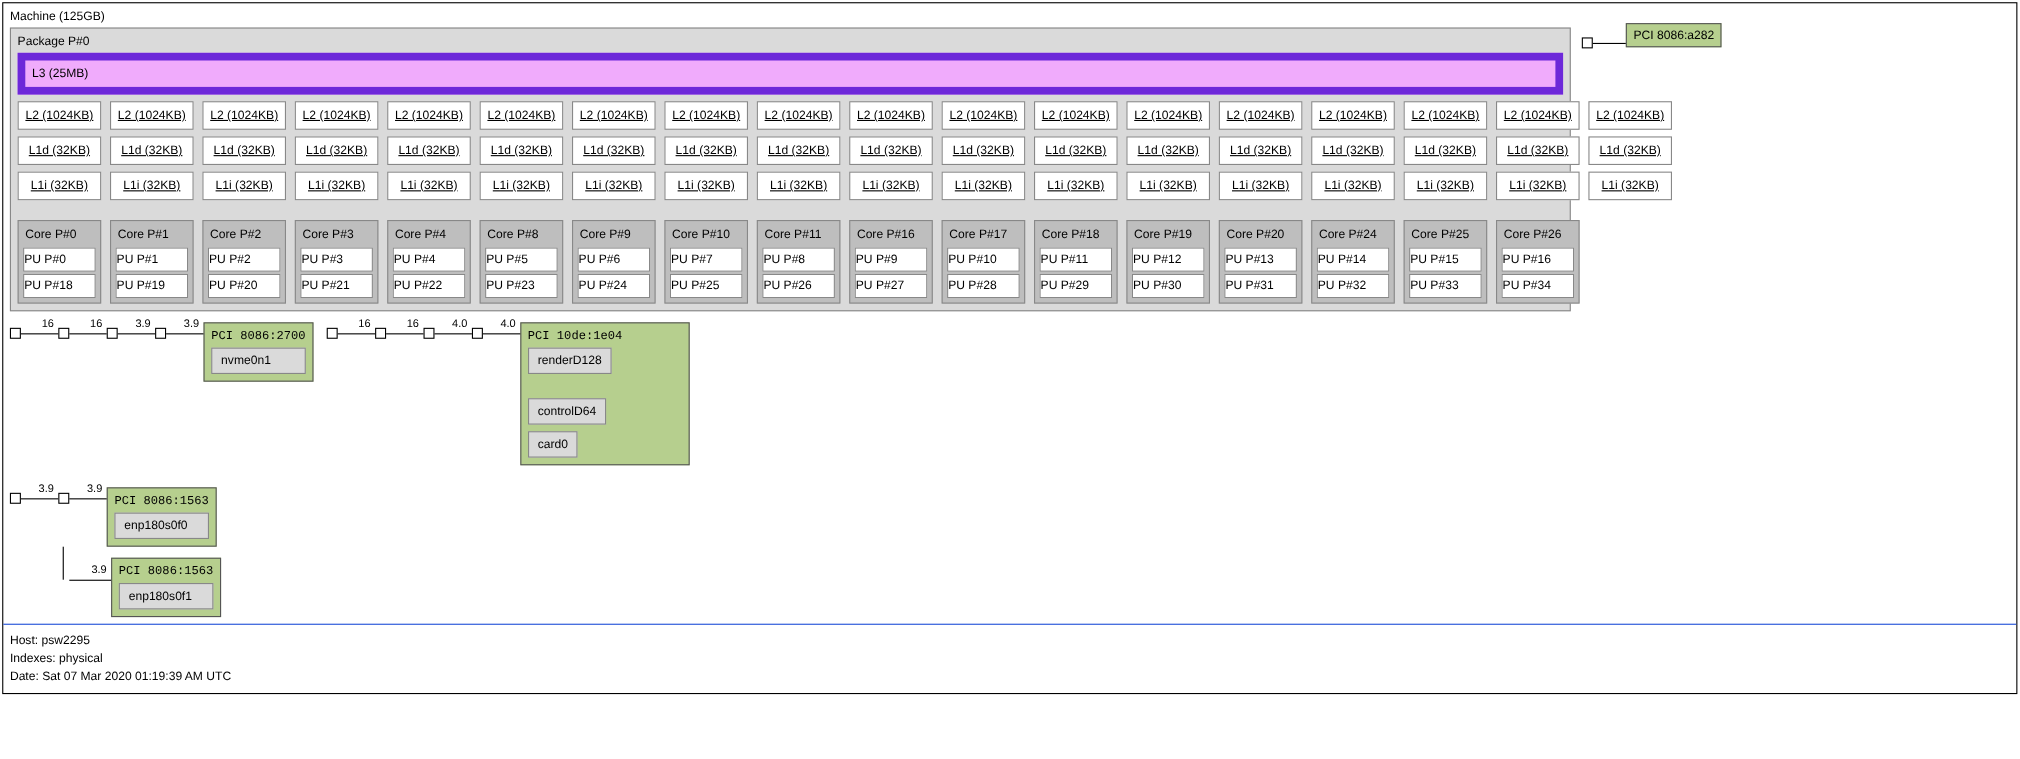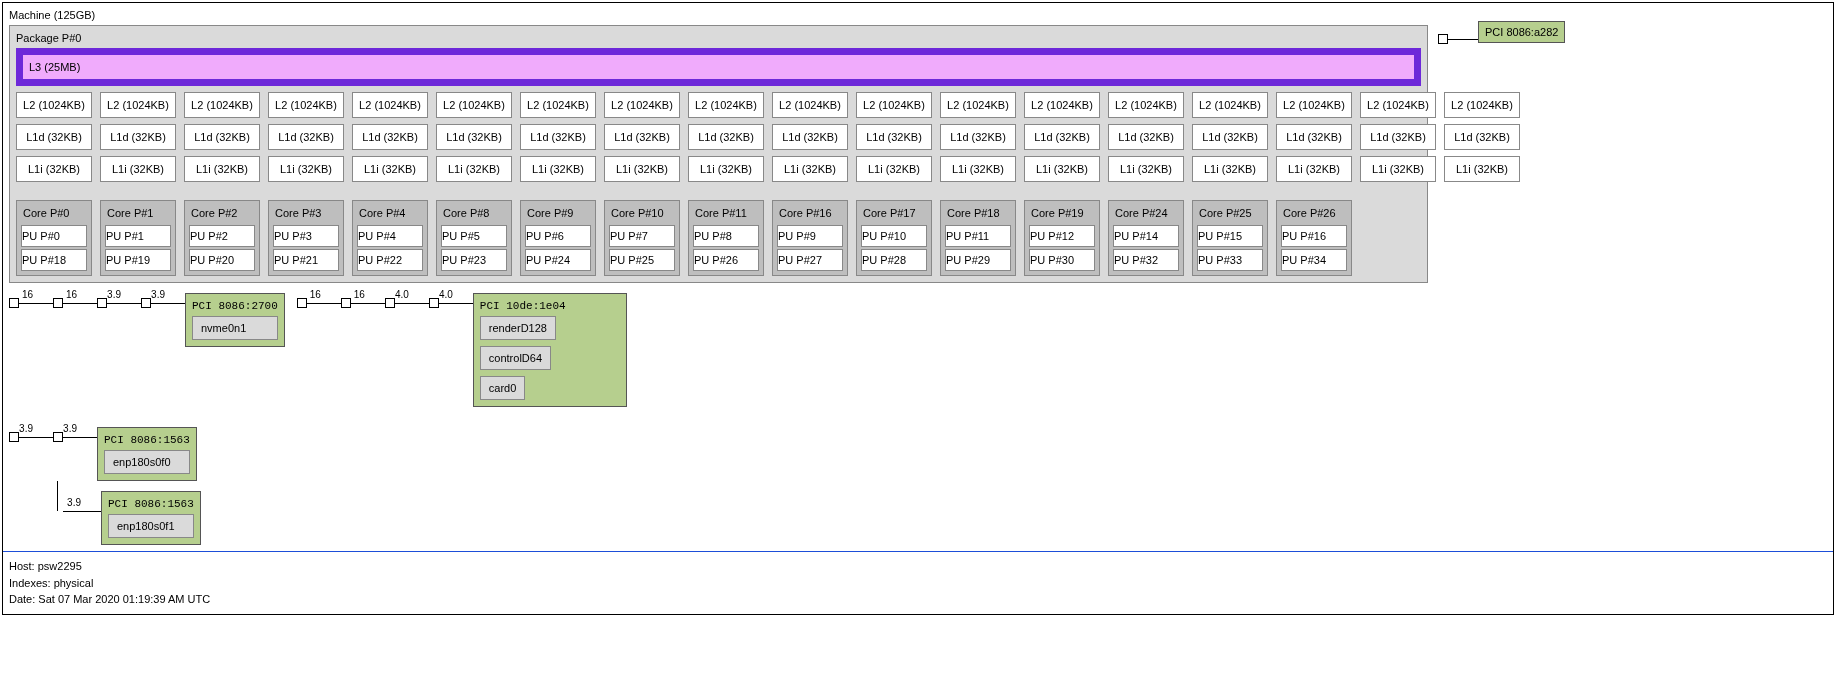--- a/index.html
+++ b/index.html
@@ -26,20 +26,21 @@
   .l3 {
     background: #f0abfc;
     border: 7px solid #6d28d9;
     padding: 6px;
     margin-top: 4px;
   }
   .cache-row {
     display: flex;
     gap: 8px;
     margin-top: 6px;
+    text-decoration: underline;
   }
   .cache {
     background: #fff;
     border: 1px solid #888;
     padding: 6px 0;
     text-align: center;
     width: 74px;
     flex: 0 0 auto;
   }
   .core-row {
@@ -86,35 +87,35 @@
   }
   .hline {
     height: 1px;
     background: #000;
     position: relative;
     flex: 0 0 auto;
   }
   .hline-label {
     position: absolute;
     top: -14px;
-    right: 20px;
+    right: 4px;
     font-size: 10px;
   }
   .pci-box {
     background: #b6cf8e;
     border: 1px solid #555;
     padding: 6px;
   }
   .pci-label {
     padding-bottom: 4px;
     font-family: Liberation Mono, monospace;
   }
   .osdev-row {
     display: flex;
-    gap: 6px;
+    gap: 22px;
     flex-wrap: wrap;
     text-align: right;
   }
   .osdev {
     background: #dadada;
     border: 1px solid #888;
     padding: 5px 8px;
   }
   .vline {
     width: 1px;
@@ -262,20 +263,25 @@
               </div>
               <div class="core">
                 <div class="core-label">Core P#18</div>
                 <div class="pu">PU P#11</div>
                 <div class="pu">PU P#29</div>
               </div>
               <div class="core">
                 <div class="core-label">Core P#19</div>
                 <div class="pu">PU P#12</div>
                 <div class="pu">PU P#30</div>
+              </div>
+              <div class="core">
+                <div class="core-label">Core P#20</div>
+                <div class="pu">PU P#13</div>
+                <div class="pu">PU P#31</div>
               </div>
               <div class="core">
                 <div class="core-label">Core P#24</div>
                 <div class="pu">PU P#14</div>
                 <div class="pu">PU P#32</div>
               </div>
               <div class="core">
                 <div class="core-label">Core P#25</div>
                 <div class="pu">PU P#15</div>
                 <div class="pu">PU P#33</div>

